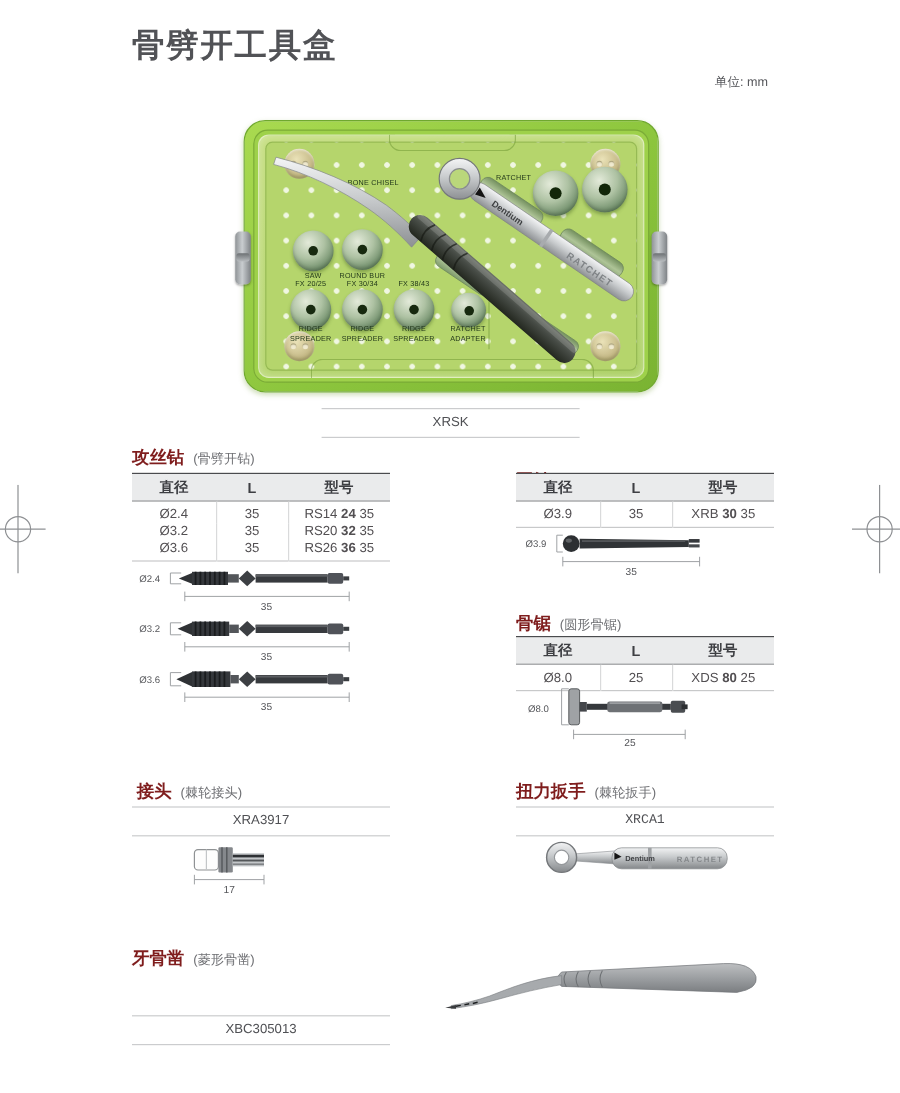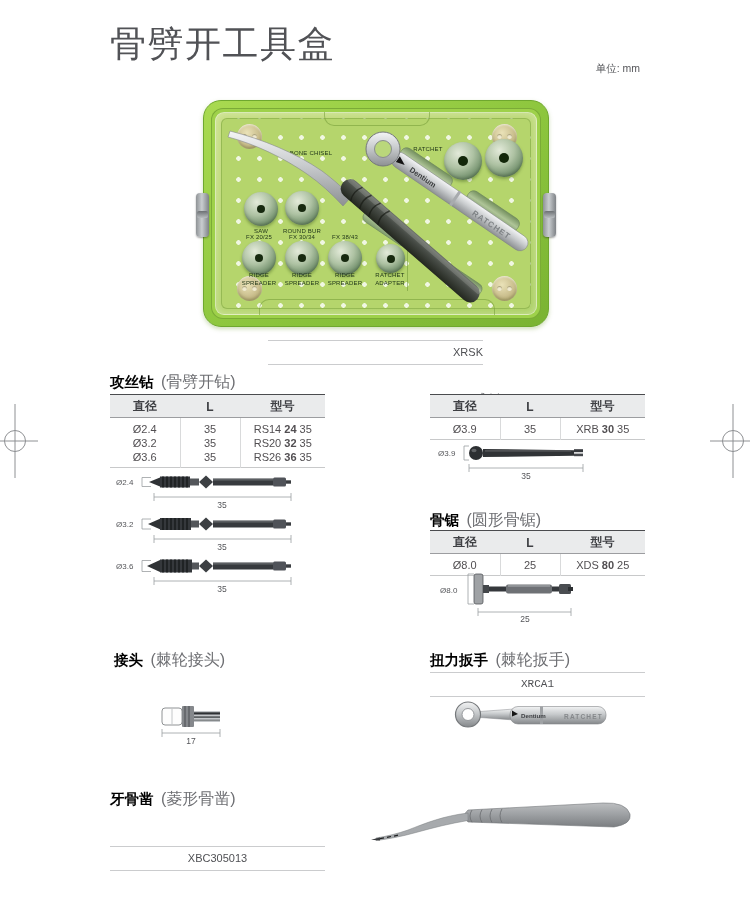--- a/index.html
+++ b/index.html
@@ -1,25 +1,25 @@
 <!DOCTYPE html>
 <html><head>
 <meta charset="utf-8">
 <style>
   html,body{margin:0;padding:0;background:#ffffff;}
   #page{position:relative;width:750px;height:911px;background:#ffffff;overflow:hidden;
         font-family:"Liberation Sans","DejaVu Sans",sans-serif;color:#55565a;}
   .abs{position:absolute;}
 
   
-  .page-title{font-size:36px;font-weight:400;color:#515256;letter-spacing:1.5px;}
+  .page-title{font-size:27px;font-weight:700;color:#515256;letter-spacing:1.5px;}
   .unit-label{font-size:10.5px;color:#55565a;}
   .sec-head{white-space:nowrap;}
-  .sec-title{font-size:14.5px;font-weight:700;color:#000000;}
-  .sec-sub{font-size:16px;color:#6e6f73;margin-left:3px;}
+  .sec-title{font-size:14.5px;font-weight:700;color:#7f1d1d;}
+  .sec-sub{font-size:11px;color:#6e6f73;margin-left:3px;}
 
   
   .spec-table{border-collapse:collapse;width:215px;table-layout:fixed;border-bottom:1px solid #c8c9ca;}
   .spec-table th{background:#eaebec;border-top:1.5px solid #4a4b4e;border-bottom:1px solid #9c9da0;
                  font-size:12px;font-weight:700;color:#3e3f43;padding:3px 0 2px;text-align:center;}
   .spec-table td{font-size:11px;color:#524f52;text-align:center;padding:1px 0;}
   .spec-table tbody td + td{border-left:1px solid #d9dadb;}
   .spec-table tbody tr:first-child td{padding-top:5px;}
   .spec-table tbody tr:last-child td{padding-bottom:4px;}
 
@@ -168,21 +168,21 @@
           <polygon points="18,-3.5 27,1 18,3.5" fill="#141414"></polygon>
           <text x="34" y="3.5" font-size="7.5" font-weight="bold" fill="#3d3f41">Dentium</text>
           <text x="110" y="4" font-size="8" font-weight="bold" fill="#7f8386" letter-spacing="1">RATCHET</text>
         </g>
         <circle cx="179" cy="48" r="17" fill="url(#gSilver)" stroke="#75787b" stroke-width="1"></circle>
         <circle cx="179" cy="48" r="8.5" fill="#bad77b" stroke="#8a8d90" stroke-width="1"></circle>
       </g>
     </svg>
   </div>
 
-  <div class="abs model-line" style="left:268px;top:340px;width:215px;text-align:right;">XRSK</div>
+  <div class="abs model-line" style="left:268px;top:340px;width:215px;">XRSK</div>
 
   <div class="abs sec-head" style="left:110px;top:372px;">
     <span class="sec-title">攻丝钻</span>
     <span class="sec-sub">(骨劈开钻)</span>
   </div>
   <table class="abs spec-table" style="left:110px;top:394px;">
     <colgroup>
         <col style="width:70px">
         <col style="width:60px">
         <col>
@@ -343,20 +343,21 @@
       <rect x="130" y="17" width="5" height="4" fill="#2c2f32"></rect>
     </g>
     <path class="dimline" d="M40,38 V46 M133,38 V46 M40,42 H133"></path>
     <text class="dimtext" x="87" y="52" text-anchor="middle">25</text>
   </svg>
 
   <div class="abs sec-head" style="left:114px;top:650px;">
     <span class="sec-title">接头</span>
     <span class="sec-sub">(棘轮接头)</span>
   </div>
+  <div class="abs model-line" style="left:110px;top:672px;width:215px;">XRA3917</div>
   <svg class="abs" style="left:152px;top:700px;" width="100" height="48" viewBox="0 0 100 48">
     <g>
       <rect x="10" y="8" width="20" height="17" rx="3" fill="#fdfdfd" stroke="#8f9294" stroke-width="1"></rect>
       <line x1="20" y1="8" x2="20" y2="25" stroke="#c3c6c8" stroke-width="1"></line>
       <rect x="30" y="6" width="12" height="21" rx="1" fill="#85888c"></rect>
       <path d="M33,6 V27 M37,6 V27" stroke="#55585c" stroke-width="1.2"></path>
       <rect x="42" y="11" width="26" height="11" fill="#c4c7ca"></rect>
       <rect x="42" y="12.3" width="26" height="2.2" fill="#2e3134"></rect>
       <rect x="42" y="16.3" width="26" height="1.6" fill="#54575a"></rect>
       <rect x="42" y="19.5" width="26" height="1.4" fill="#808386"></rect>

